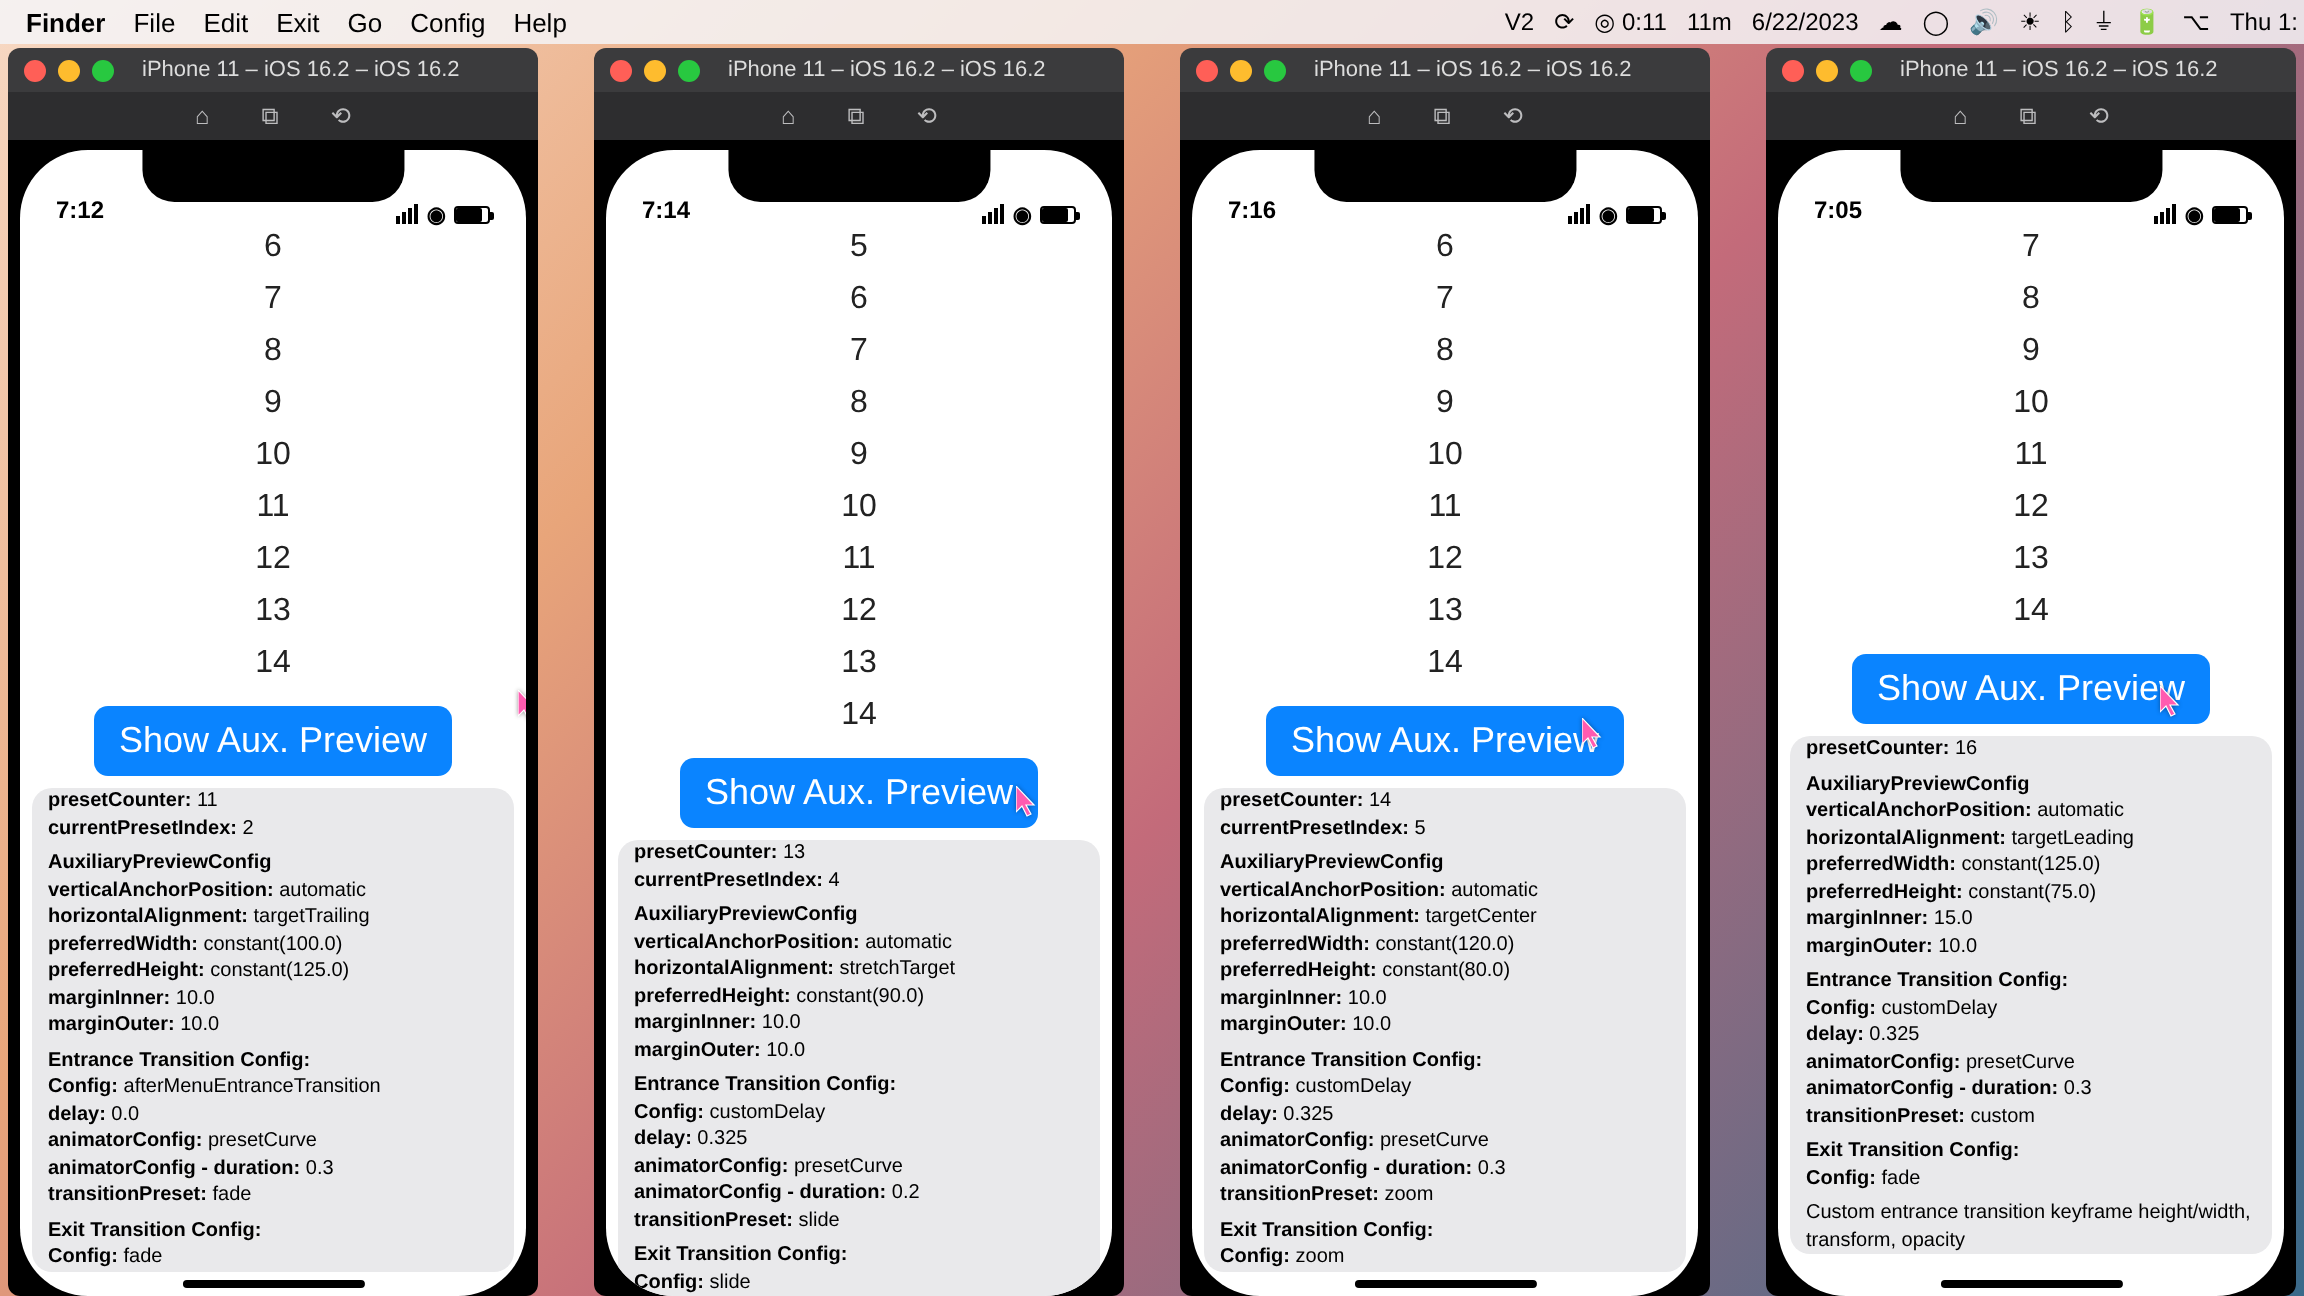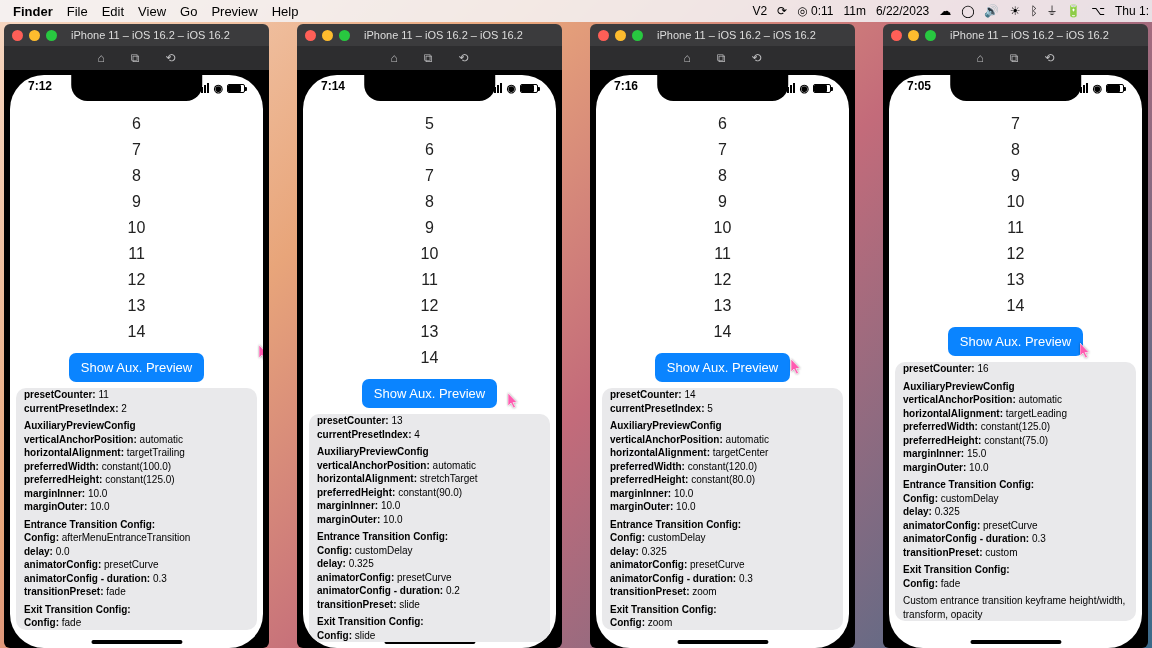--- a/index.html
+++ b/index.html
@@ -48,40 +48,40 @@
   }
   .screen {
     width:100%; aspect-ratio: 390/844; max-height: 100%;
     background:#fff; border-radius:34px; position:relative; overflow:hidden;
   }
   .notch {
     position:absolute; top:0; left:50%; transform:translateX(-50%);
     width:52%; height:26px; background:#000; border-radius:0 0 16px 16px;
   }
   .statusbar {
-    position:absolute; top:4px; left:0; right:0; height:18px;
+    position:absolute; top:23px; left:0; right:0; height:18px;
     display:flex; justify-content:space-between; padding:0 18px;
     font-size:12px; font-weight:600; color:#000;
   }
   .status-right { display:flex; gap:4px; align-items:center; }
   .sig { display:inline-flex; gap:1px; align-items:flex-end; }
   .sig i { width:2px; background:#000; display:inline-block; }
   .sig i:nth-child(1){height:4px}.sig i:nth-child(2){height:6px}.sig i:nth-child(3){height:8px}.sig i:nth-child(4){height:10px}
   .wifi { font-size:11px; }
   .batt { width:18px; height:9px; border:1px solid #000; border-radius:2px; position:relative; }
   .batt::after{content:"";position:absolute;right:-3px;top:2px;width:2px;height:4px;background:#000;border-radius:0 1px 1px 0;}
   .batt i { display:block; height:100%; width:80%; background:#000; border-radius:1px; }
   .homebar { position:absolute; bottom:4px; left:50%; transform:translateX(-50%); width:36%; height:4px; background:#000; border-radius:3px; }
 
   .app-content { position:absolute; top:36px; left:0; right:0; bottom:0; overflow:hidden; }
   .numlist { display:flex; flex-direction:column; align-items:center; }
   .numlist .row { width:100%; text-align:center; padding:4px 0; color:#222; font-size:16px; }
 
   .btn {
-    background:#0a84ff; color:#fff; padding:7px 12px; font-size:13px;
+    background:#0a84ff; color:#fff; padding:7px 12px; font-size:18px;
     border-radius:7px; border:none; display:inline-block;
   }
   .btn-wrap { display:flex; justify-content:center; margin:8px 0 6px; position:relative; }
   .cursor {
     position:absolute; width:12px; height:16px; pointer-events:none;
   }
   .cursor svg { width:100%; height:100%; filter: drop-shadow(0 0 1px rgba(0,0,0,0.4)); }
 
   .panel {
     margin:0 6px; background:#e9e9eb; border-radius:10px;
@@ -94,23 +94,23 @@
 
 </style>
 </head>
 <body>
 
 <div class="menubar">
   <span class="apple"></span>
   <span class="app">Finder</span>
   <span class="mitem">File</span>
   <span class="mitem">Edit</span>
-  <span class="mitem">View</span>
+  <span class="mitem">Exit</span>
   <span class="mitem">Go</span>
-  <span class="mitem">Preview</span>
+  <span class="mitem">Config</span>
   <span class="mitem">Help</span>
   <span class="spacer"></span>
   <div class="right">
     <span class="mb-icon">V2</span>
     <span class="mb-icon">⟳</span>
     <span class="mb-icon">◎ 0:11</span>
     <span class="mb-icon">11m</span>
     <span class="mb-icon">6/22/2023</span>
     <span class="mb-icon">☁︎</span>
     <span class="mb-icon">◯</span>

